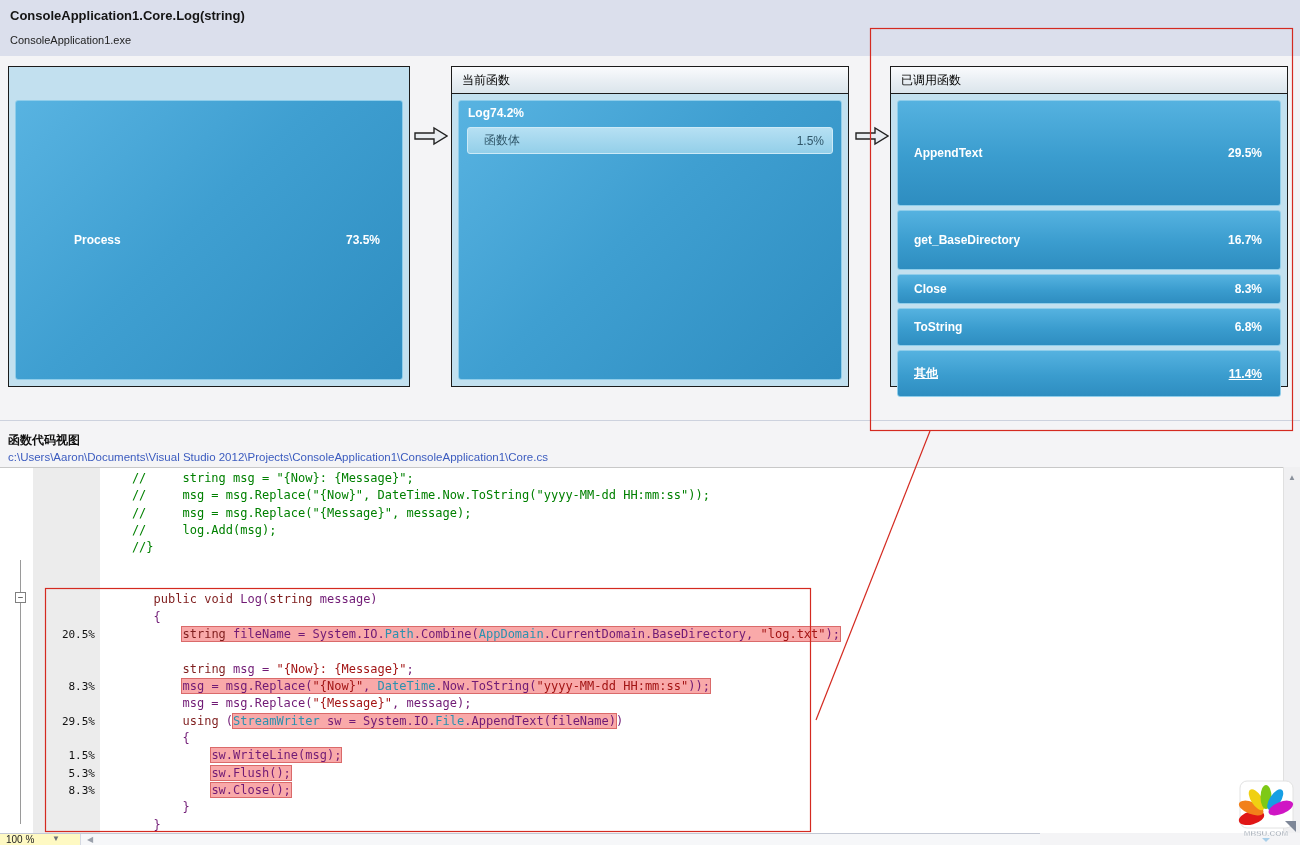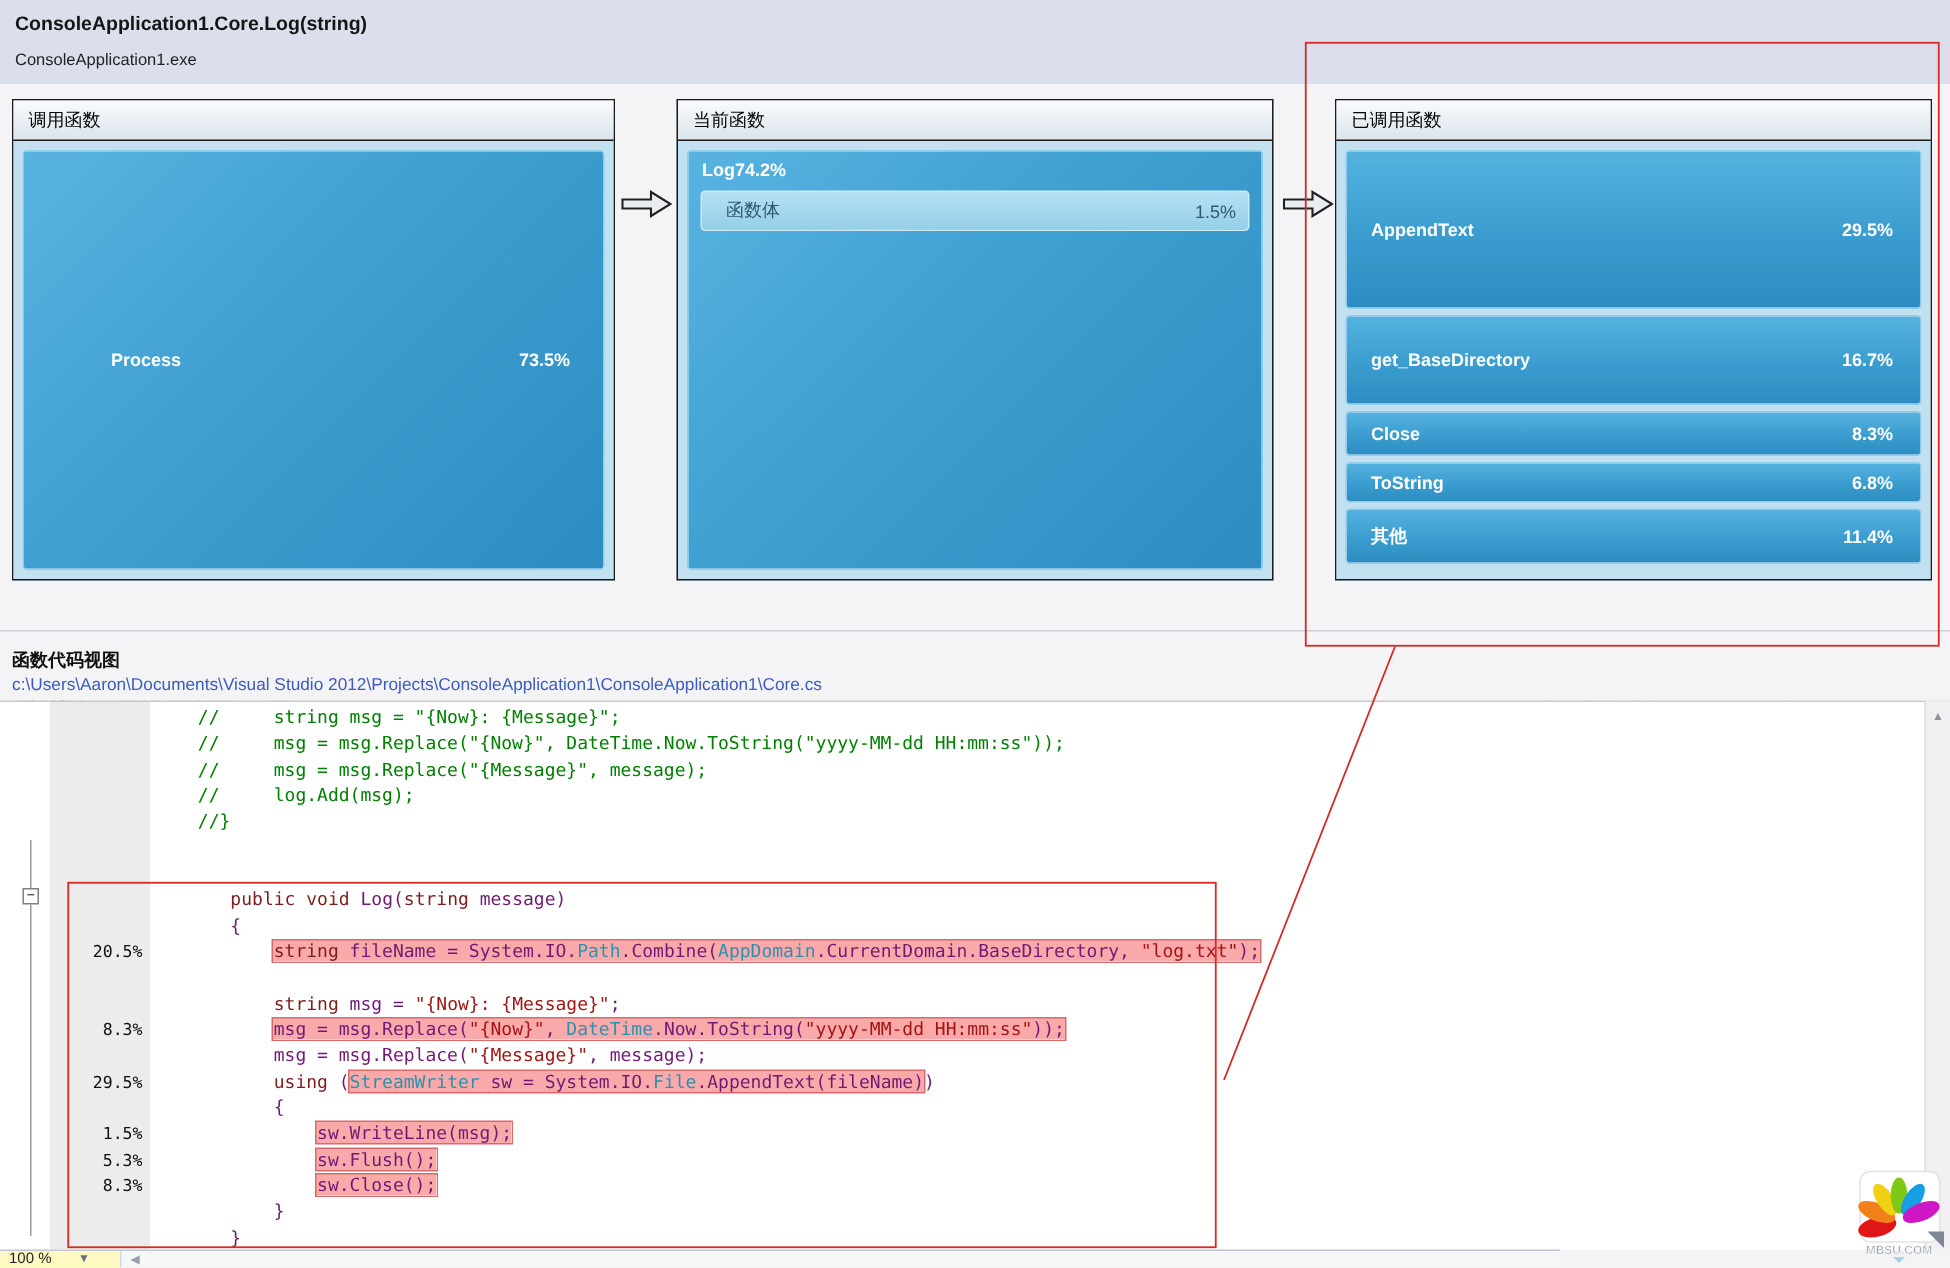--- a/index.html
+++ b/index.html
@@ -90,21 +90,20 @@
 <body>
 
 <div class="page-header">
   <div class="page-title">ConsoleApplication1.Core.Log(string)</div>
   <div class="page-subtitle">ConsoleApplication1.exe</div>
 </div>
 
 <div class="panels-zone">
 
   <div class="panel" style="left:8px; width:402px;">
-    <div class="panel-header">调用函数</div>
     <div class="panel-body">
       <div class="bigbox">
         <div class="fn-row">
           <span>Process</span>
           <span>73.5%</span>
         </div>
       </div>
     </div>
   </div>
 
@@ -140,25 +139,25 @@
           <span>29.5%</span>
         </div>
         <div class="callee-bar" style="height: 60px;">
           <span>get_BaseDirectory</span>
           <span>16.7%</span>
         </div>
         <div class="callee-bar" style="height: 30px;">
           <span>Close</span>
           <span>8.3%</span>
         </div>
-        <div class="callee-bar" style="height: 27px;">
+        <div class="callee-bar" style="height: 38px;">
           <span>ToString</span>
           <span>6.8%</span>
         </div>
-        <div class="callee-bar" style="height: 37px;">
+        <div class="callee-bar" style="height: 47px; text-decoration: underline;">
           <span>其他</span>
           <span>11.4%</span>
         </div>
       </div>
   </div>
 
   <div class="related-row">
     <span>相关视图:</span><span id="related-links"><a href="#">调用方/被调用方</a><a href="#">函数</a></span>
   </div>
 

